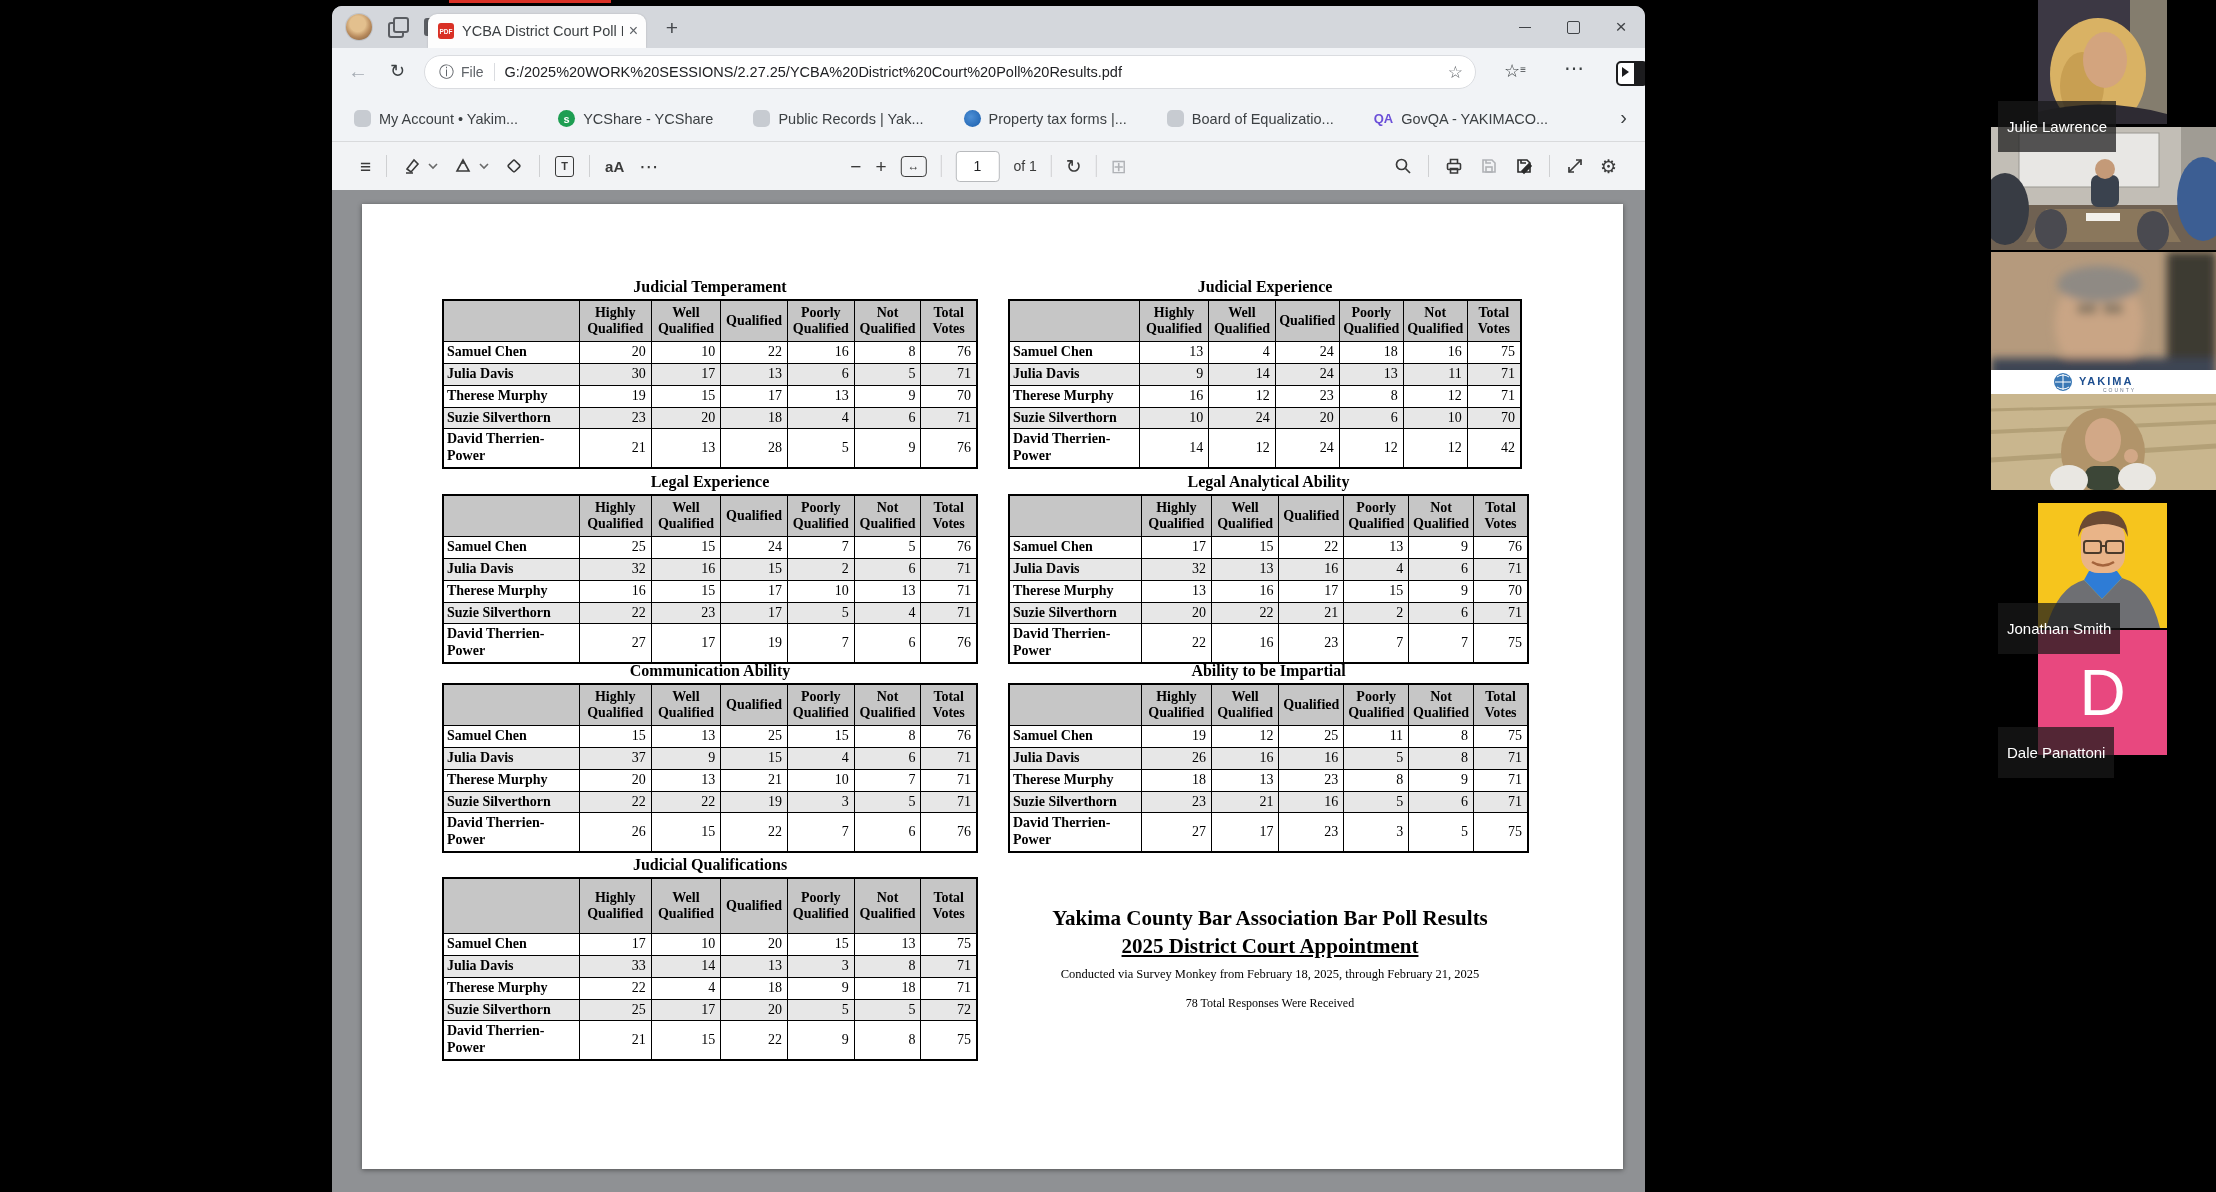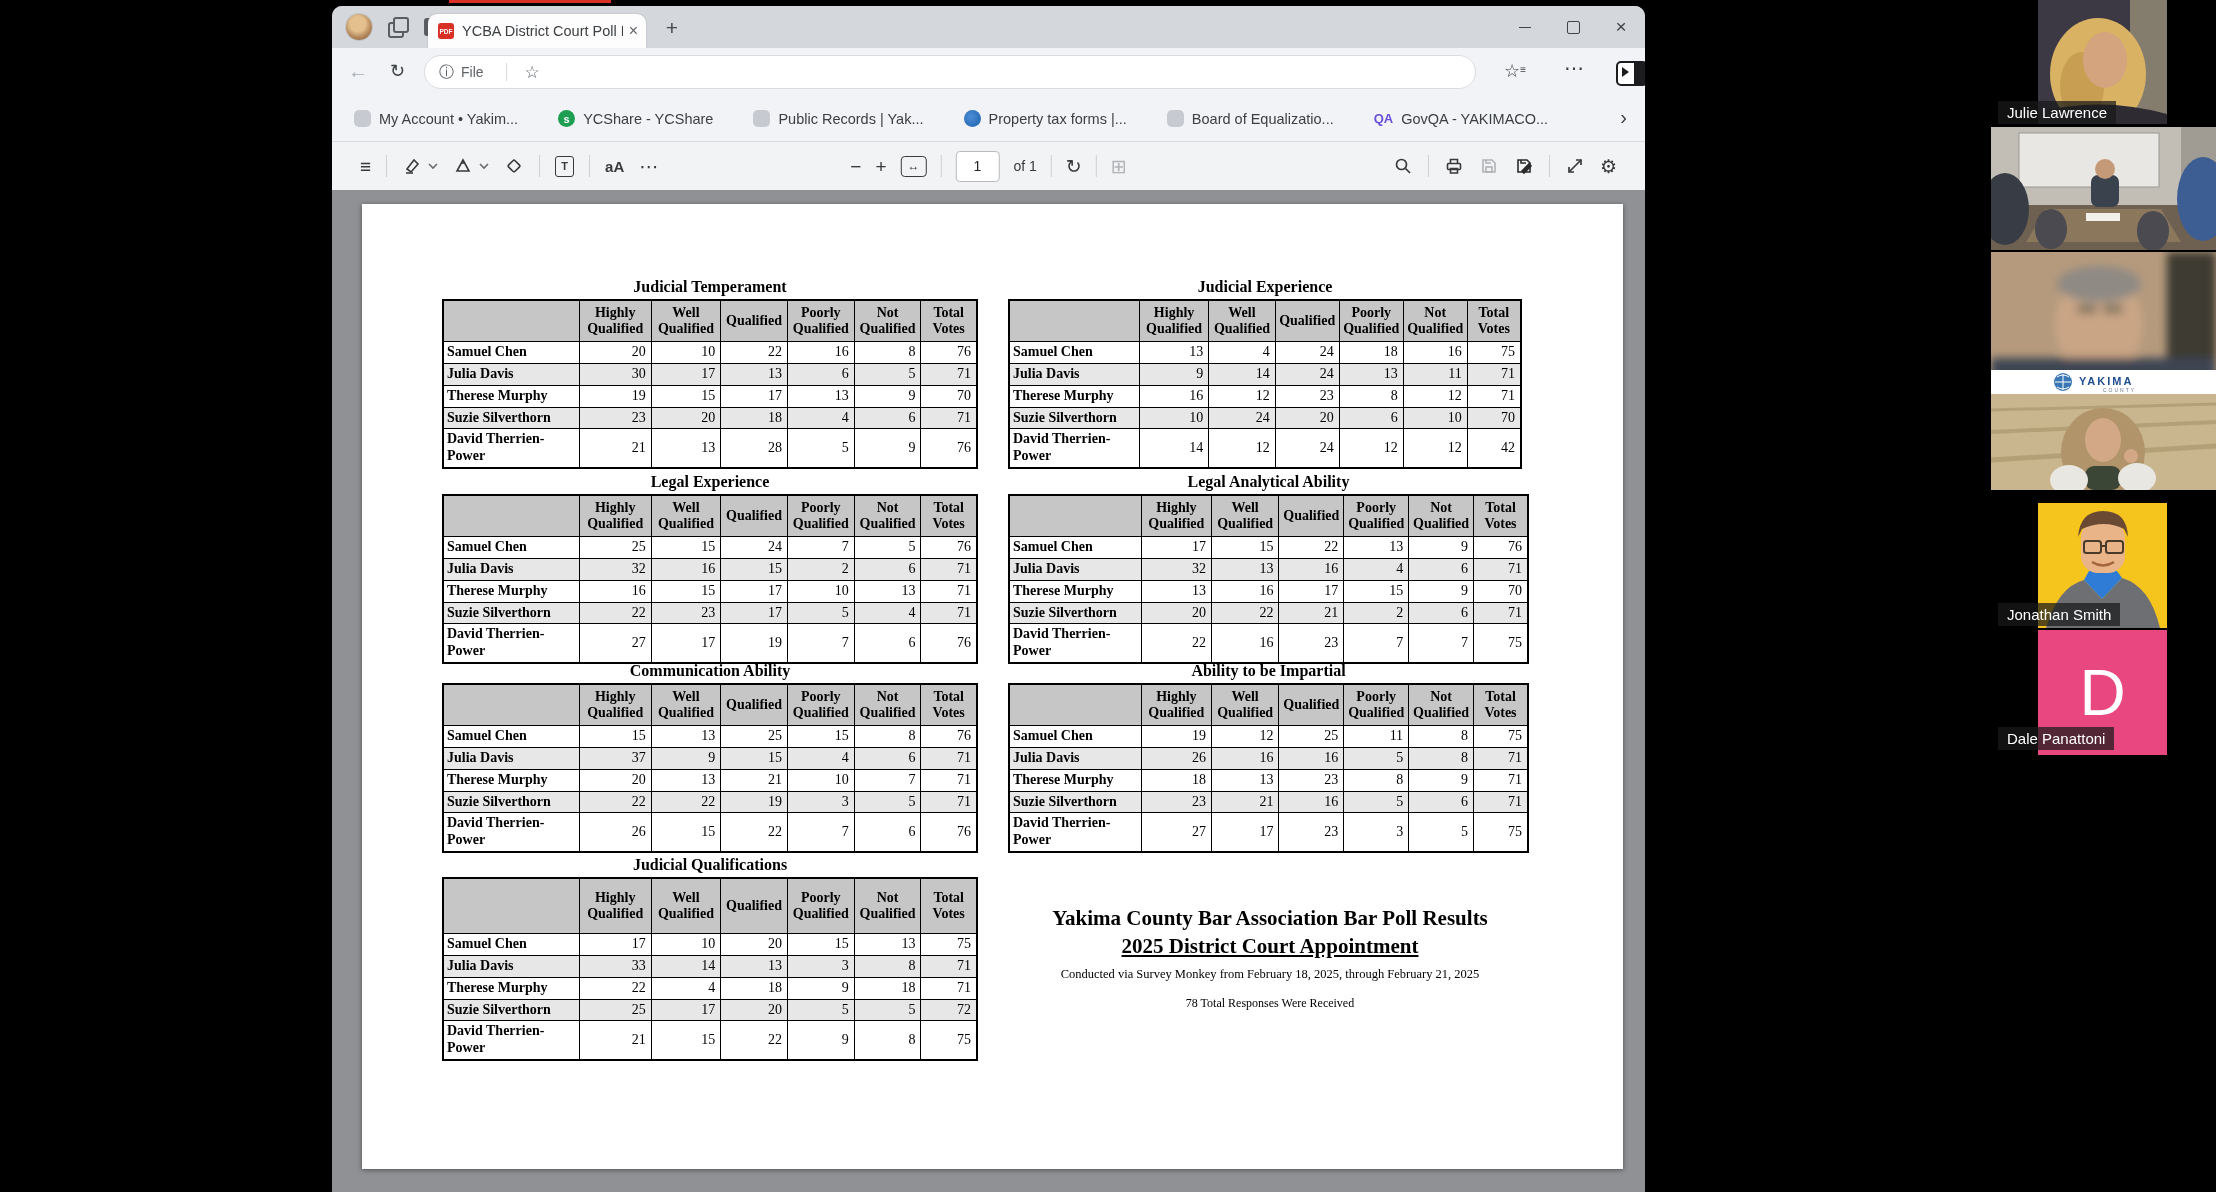--- a/index.html
+++ b/index.html
@@ -32,21 +32,21 @@
   #min-btn span{display:block;width:12px;height:0;border-top:1.6px solid #404347;}
   #max-btn span{display:block;width:11px;height:11px;border:1.6px solid #404347;border-radius:2px;}
   #close-btn{font-size:19px;font-weight:300;}
 
   
   #addressrow{position:absolute;left:0;top:42px;width:100%;height:48px;background:#f1f3f6;}
   #back-icon{position:absolute;left:16px;top:12px;font-size:20px;color:#a5abb3;}
   #refresh-icon{position:absolute;left:58px;top:12px;font-size:18px;color:#3c4043;}
   #urlpill{position:absolute;left:92px;top:7px;width:1052px;height:34px;background:#fff;border:1px solid #dadce0;border-radius:17px;display:flex;align-items:center;padding:0 12px 0 14px;box-sizing:border-box;}
   #info-icon{font-size:15px;color:#5f6368;flex:none;}
-  #protocol-label{font-size:14px;color:#5f6368;margin:0 22px 0 7px;flex:none;}
+  #protocol-label{font-size:14px;color:#5f6368;margin:0 10px 0 7px;flex:none;}
   .pill-sep{width:1px;height:18px;background:#dadce0;margin-right:10px;flex:none;}
   #url-text{font-size:14.5px;color:#202124;white-space:nowrap;overflow:hidden;flex:1;}
   #star-icon{font-size:17px;color:#5f6368;margin-left:8px;flex:none;}
   #favhub-icon{position:absolute;left:1172px;top:12px;font-size:18px;color:#3c4043;}
   #favhub-icon i{font-style:normal;font-size:10px;letter-spacing:-1px;vertical-align:4px;}
   #more-icon{position:absolute;left:1232px;top:8px;font-size:20px;color:#3c4043;}
   #copilot-icon{position:absolute;left:1284px;top:13px;width:28px;height:21px;border:2px solid #1c1c1e;border-radius:5px;background:#fff;}
   #copilot-icon span{position:absolute;right:0;top:0;width:12px;height:21px;background:#1c1c1e;}
   #copilot-icon b{position:absolute;left:4px;top:4px;width:0;height:0;border-top:5px solid transparent;border-bottom:5px solid transparent;border-left:7px solid #1c1c1e;}
 
@@ -100,21 +100,21 @@
   
   #sidebar{position:absolute;left:1990px;top:0;width:226px;height:1192px;background:#000;}
   .tile{position:absolute;overflow:hidden;background:#222;}
   #tile-julie{left:48px;top:0;width:129px;height:124px;}
   #tile-room{left:1px;top:127px;width:225px;height:123px;}
   #tile-man{left:1px;top:252px;width:225px;height:128px;}
   #tile-yakima{left:1px;top:370px;width:262px;height:120px;}
   #tile-jonathan{left:48px;top:503px;width:129px;height:125px;}
   #tile-dale{left:48px;top:630px;width:129px;height:125px;background:#e8487f;display:flex;align-items:center;justify-content:center;}
   #dale-initial{color:#fff;font-size:64px;font-weight:400;font-family:"Liberation Sans",sans-serif;}
-  .name-label{position:absolute;background:rgba(25,25,25,.72);color:#fff;font-size:15px;padding:3px 9px;white-space:nowrap;z-index:5;}
+  .name-label{position:absolute;background:rgba(25,25,25,.72);color:#fff;font-size:15px;padding:17px 9px;white-space:nowrap;z-index:5;}
   #label-julie{left:8px;top:101px;}
   #label-jonathan{left:8px;top:603px;}
   #label-dale{left:8px;top:727px;}
 </style>
 </head>
 <body>
 
 <div id="stage">
   <div id="share-indicator"></div>
 
@@ -146,20 +146,21 @@
       </div>
     </div>
 
     <div id="addressrow">
       <span id="back-icon">←</span>
       <span id="refresh-icon">↻</span>
       <div id="urlpill">
         <span id="info-icon">ⓘ</span>
         <span id="protocol-label">File</span>
         <span class="pill-sep"></span>
+        <span id="url-text">G:/2025%20WORK%20SESSIONS/2.27.25/YCBA%20District%20Court%20Poll%20Results.pdf</span>
         <span id="star-icon">☆</span>
       </div>
       <span id="favhub-icon">☆<i>≡</i></span>
       <span id="more-icon">⋯</span>
       <div id="copilot-icon">
           <span></span>
           <b></b>
         </div>
     </div>
 

